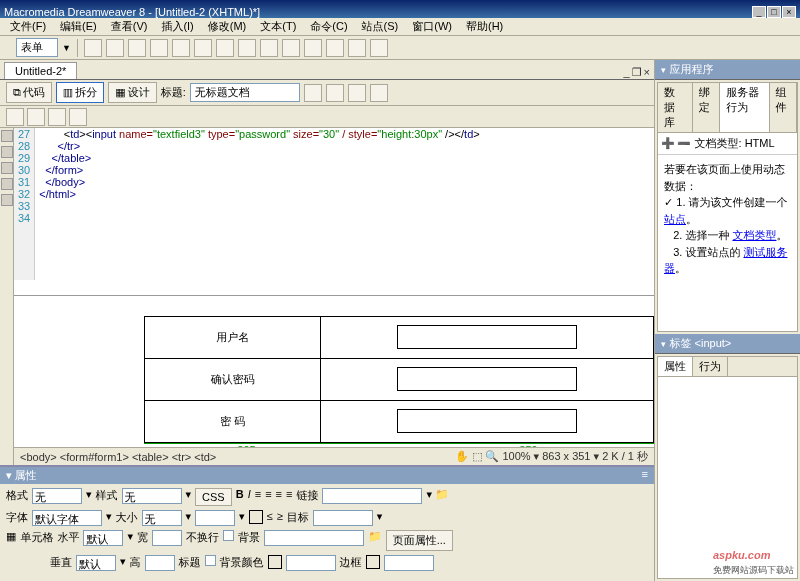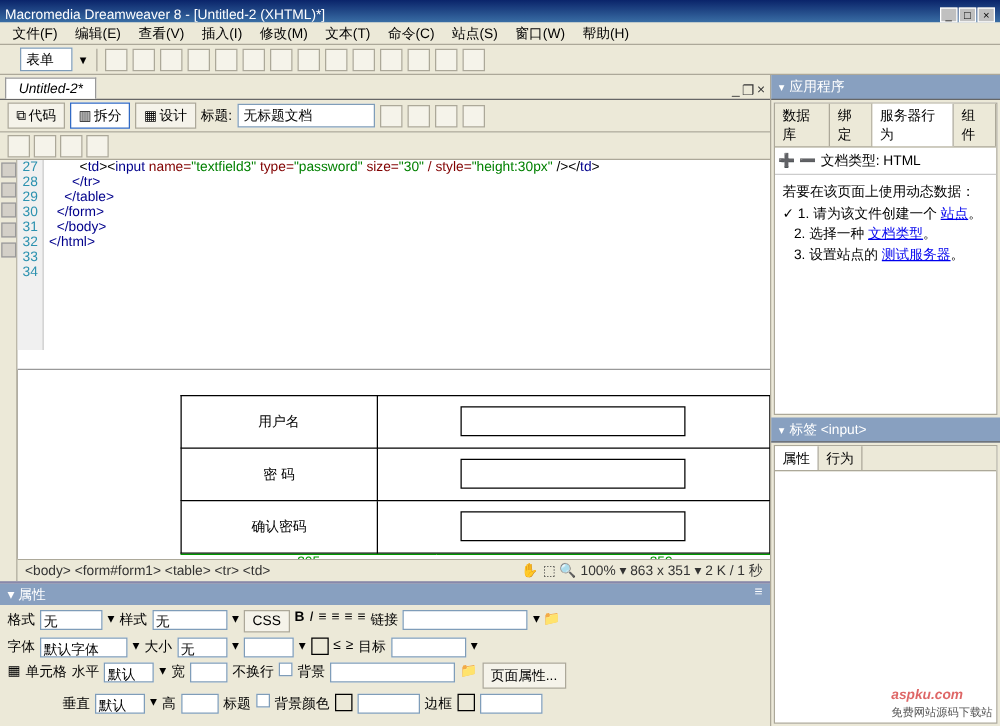--- a/index.html
+++ b/index.html
@@ -9,21 +9,21 @@
 .titlebar .wincontrols span{width:14px;height:12px;background:#c0c0c0;border:1px solid #fff;font-size:9px;text-align:center;line-height:10px;color:#000}
 .menubar{background:#ece9d8;height:18px;display:flex;align-items:center;padding:0 4px;gap:2px;border-bottom:1px solid #aca899}
 .menubar span{padding:1px 6px;cursor:default}
 .toolbar{background:#ece9d8;height:24px;display:flex;align-items:center;padding:0 16px;gap:4px;border-bottom:1px solid #aca899}
 .toolbar .sel{font-size:11px;border:1px solid #7f9db9;background:#fff;padding:1px 14px 1px 4px;position:relative}
 .tbicon{width:18px;height:18px;border:1px solid #aca899;background:#f5f3ea;display:inline-block}
 .tbsep{width:1px;height:18px;background:#aca899;margin:0 2px}
 .main{display:flex;height:calc(100% - 60px)}
 .docarea{flex:1;display:flex;flex-direction:column;background:#808080;min-width:0}
 .doctab{background:#ece9d8;height:20px;display:flex;align-items:end;padding:0 4px;border-bottom:1px solid #666;justify-content:space-between}
-.doctab .tab{background:#fff;border:1px solid #999;border-bottom:none;padding:2px 10px;font-style:italic}
+.doctab .tab{background:#fff;border:1px solid #999;border-bottom:none;padding:2px 10px;}
 .doctab .dtcontrols{display:flex;gap:2px;color:#333}
 .viewbar{background:#ece9d8;height:26px;display:flex;align-items:center;padding:2px 6px;gap:4px;border-bottom:1px solid #aca899}
 .viewbtn{border:1px solid #aca899;padding:2px 6px;background:#f5f3ea;display:flex;align-items:center;gap:2px}
 .viewbtn.active{background:#fff;border-color:#316ac5}
 .titleinput{border:1px solid #7f9db9;background:#fff;padding:1px 4px;width:110px}
 .codetoolbar{background:#ece9d8;height:22px;display:flex;align-items:center;padding:2px 6px;gap:3px;border-bottom:1px solid #aca899}
 .split{display:flex;flex:1;min-height:0}
 .codegutter{width:14px;background:#ece9d8;border-right:1px solid #aca899;display:flex;flex-direction:column;padding-top:2px;gap:4px}
 .gico{width:12px;height:12px;background:#d4d0c8;border:1px solid #999;margin-left:1px}
 .codepane{background:#fff;height:90px;font-family:Consolas,monospace;font-size:11px;overflow:hidden;flex:1;display:flex}
@@ -40,21 +40,21 @@
 .measure{color:#090;font-size:9px;text-align:center;position:relative;margin-left:130px}
 .measure .seg{position:absolute;top:0}
 .statusbar{background:#ece9d8;height:18px;border-top:1px solid #aca899;display:flex;align-items:center;padding:0 6px;font-size:10px;justify-content:space-between;color:#333}
 .proppanel{background:#ece9d8;border-top:2px solid #88a;height:116px}
 .proppanel .ph{background:#88a0c0;color:#fff;padding:1px 6px;display:flex;justify-content:space-between}
 .propbody{padding:4px 6px;display:flex;flex-direction:column;gap:4px}
 .proprow{display:flex;gap:4px}
 .proprow label{font-size:11px}
 .proprow .inp{border:1px solid #7f9db9;background:#fff;padding:1px 2px;height:16px}
 .ckbox{width:11px;height:11px;border:1px solid #7f9db9;background:#fff;display:inline-block}
-.rightcol{width:184px;background:#ece9d8;border-left:1px solid #aca899;display:flex;flex-direction:column}
+.rightcol{width:146px;background:#ece9d8;border-left:1px solid #aca899;display:flex;flex-direction:column}
 .panelhead{background:#88a0c0;color:#fff;padding:2px 6px;display:flex;align-items:center;gap:4px;border-bottom:1px solid #666}
 .panelhead::before{content:"▸";font-size:9px}
 .panelhead.open::before{content:"▾"}
 .panelbody{background:#fff;border:1px solid #aca899;margin:2px;flex:0 0 auto;font-size:10px}
 .tabs{display:flex;background:#ece9d8;border-bottom:1px solid #aca899}
 .tabs span{padding:2px 6px;border-right:1px solid #aca899}
 .tabs span.active{background:#fff}
 .appcontent{padding:6px;font-size:10px;line-height:1.5}
 .appcontent a{color:#00e;text-decoration:underline}
 .tagpanel{flex:1;min-height:0}
@@ -162,25 +162,25 @@
         </div>
         <div class="ruler"></div>
         <div class="designpane">
           <table class="formtable">
             <tbody>
                 <tr>
                   <td>用户名</td>
                   <td><input style=""></td>
                 </tr>
             <tr>
-                  <td>密 码</td>
+                  <td>确认密码</td>
                   <td><input type="password" style=""></td>
                 </tr>
             <tr>
-                  <td>确认密码</td>
+                  <td>密 码</td>
                   <td><input type="password" style=""></td>
                 </tr>
           </tbody>
             </table>
           <div class="measure" style="width:570px;height:20px">
             <div class="seg" style="left:0;width:205px;border-top:1px solid #090">— <span>205</span> —</div>
             <div class="seg" style="left:205px;width:359px;border-top:1px solid #090">— <span>359</span> —</div>
 
           </div>
         </div>

